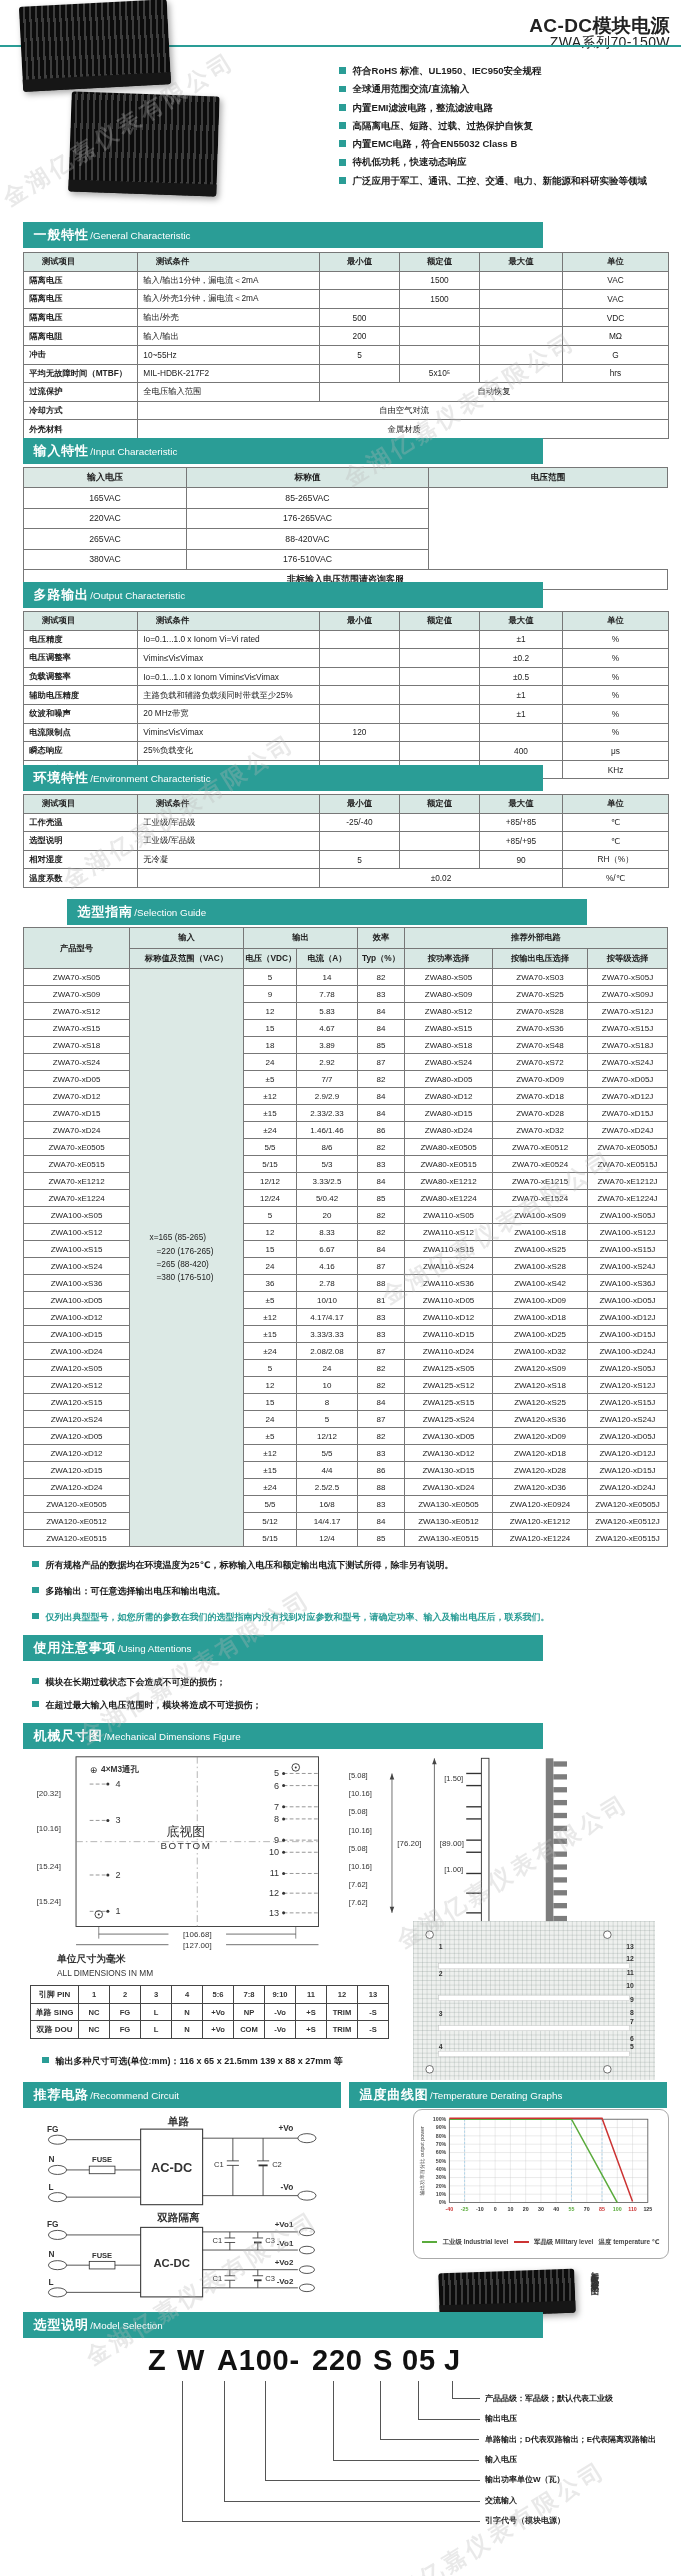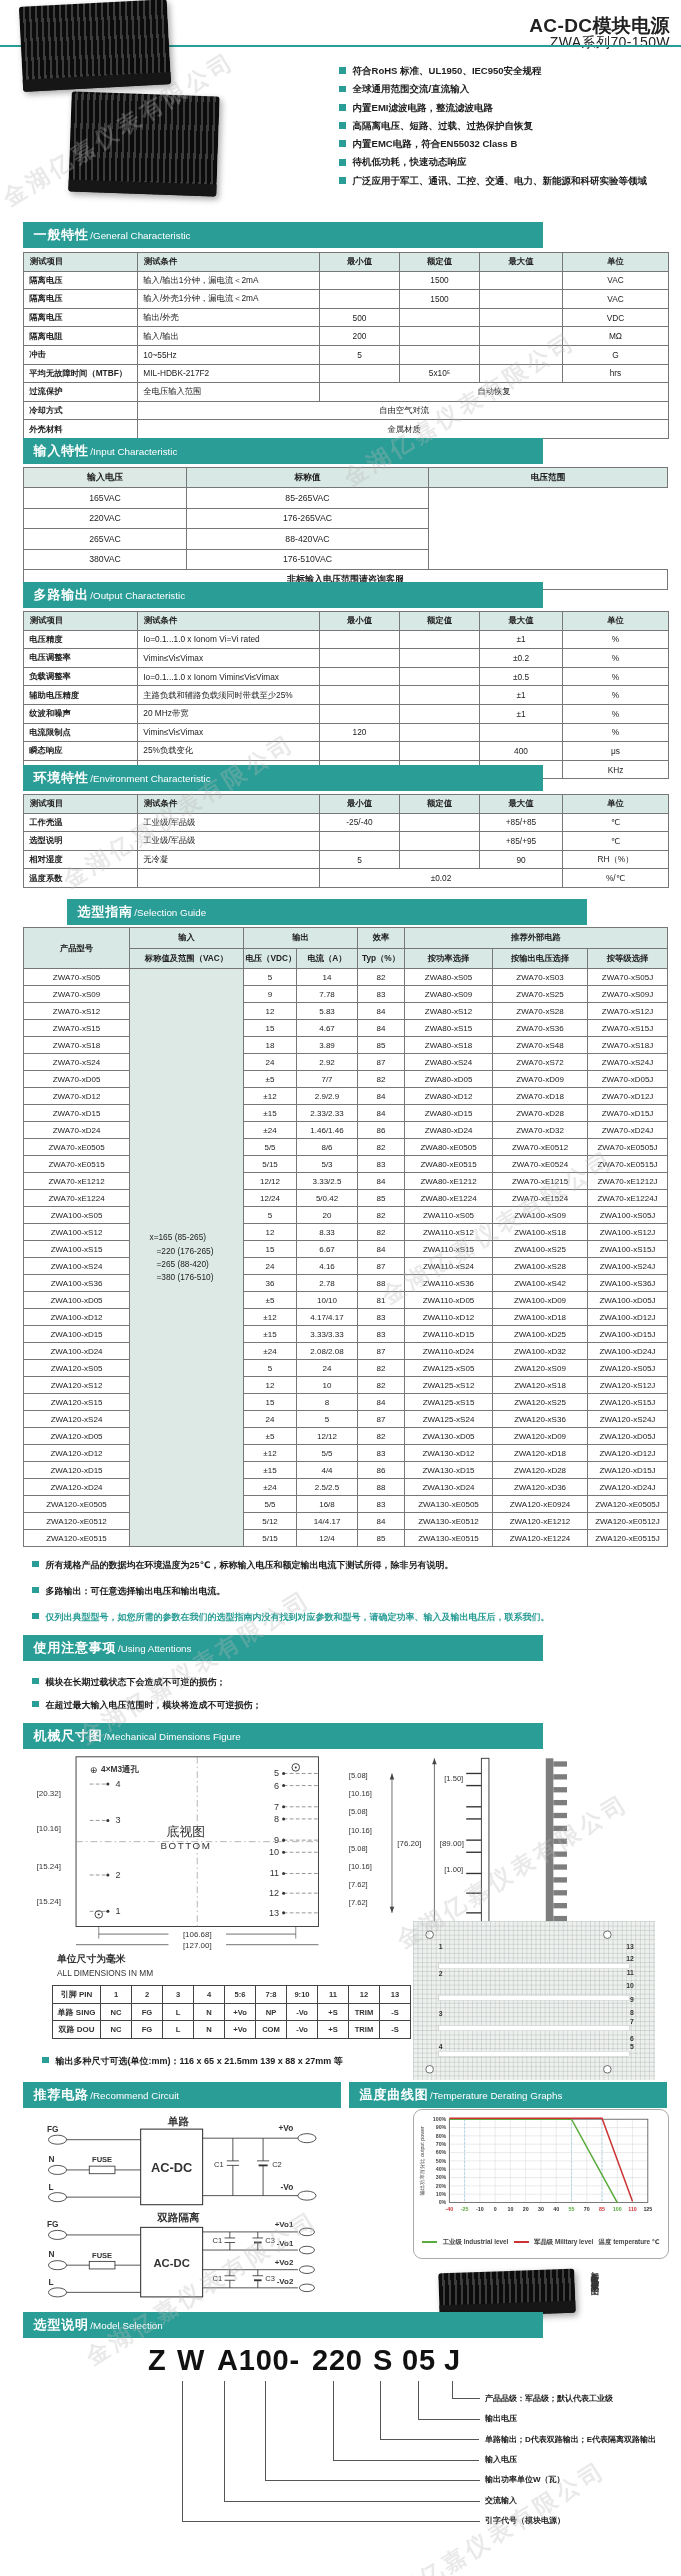--- a/index.html
+++ b/index.html
@@ -24,21 +24,21 @@
   
   .band{position:absolute;left:23px;width:520px;height:26px;background:#2a9d96;color:#fff;
         display:flex;align-items:center;padding-left:10.6px;box-sizing:border-box;}
   .band .zh{font-size:13px;font-weight:bold;letter-spacing:0.8px;}
   .band .en{font-size:9.8px;margin-left:1.5px;}
   
   table{border-collapse:collapse;table-layout:fixed;background:#fff;}
   .dtab{width:644px;font-size:8.3px;}
   .dtab th,.dtab td{border:0.8px solid #777;padding:0.8px 3px;text-align:center;overflow:hidden;white-space:nowrap;height:16px;}
   .dtab th{background:#d8e8e4;font-weight:bold;}
-  .dtab th:first-child,.dtab th:nth-child(2){text-align:left;padding-left:6px;}
+  .dtab th:first-child,.dtab th:nth-child(2){text-align:left;padding-left:18px;}
   .dtab td:first-child{text-align:left;font-weight:bold;padding-left:5.3px;}
   .dtab td:nth-child(2){text-align:left;padding-left:5.3px;}
   .dtab td.c{text-align:center !important;font-weight:normal !important;}
   .t-in{width:644px;font-size:8.7px;}
   .t-in th,.t-in td{border:0.8px solid #777;text-align:center;height:17.4px;}
   .t-in th{background:#d8e8e4;font-weight:bold;}
   .in-label{background:#dce9e5;font-weight:bold;font-size:9px;}
   .in-foot{font-weight:bold;font-size:9px;height:19.7px;}
   .t-sel{width:644px;font-size:8px;}
   .t-sel th,.t-sel td{border:0.8px solid #777;text-align:center;padding:0 1.5px;overflow:hidden;white-space:nowrap;}
@@ -938,21 +938,21 @@
       <text x="292" y="124" text-anchor="end">8</text>
       <text x="292" y="136" text-anchor="end">7</text>
       <text x="292" y="158" text-anchor="end">6</text>
       <text x="292" y="169" text-anchor="end">5</text>
     </g>
   </svg>
 
   <div class="mech-note" style="left:57px;top:1953px;font-size:9.8px;">单位尺寸为毫米</div>
   <div class="mech-note" style="left:57px;top:1968px;font-size:8.3px;font-weight:normal;">ALL DIMENSIONS IN MM</div>
 
-  <table class="t-pin" style="position:absolute;left:52px;top:1985px;">
+  <table class="t-pin" style="position:absolute;left:30px;top:1985px;">
     <colgroup>
         <col style="width:48px">
         <col style="width:31px">
         <col style="width:31px">
         <col style="width:31px">
         <col style="width:31px">
         <col style="width:31px">
         <col style="width:31px">
         <col style="width:31px">
         <col style="width:31px">

